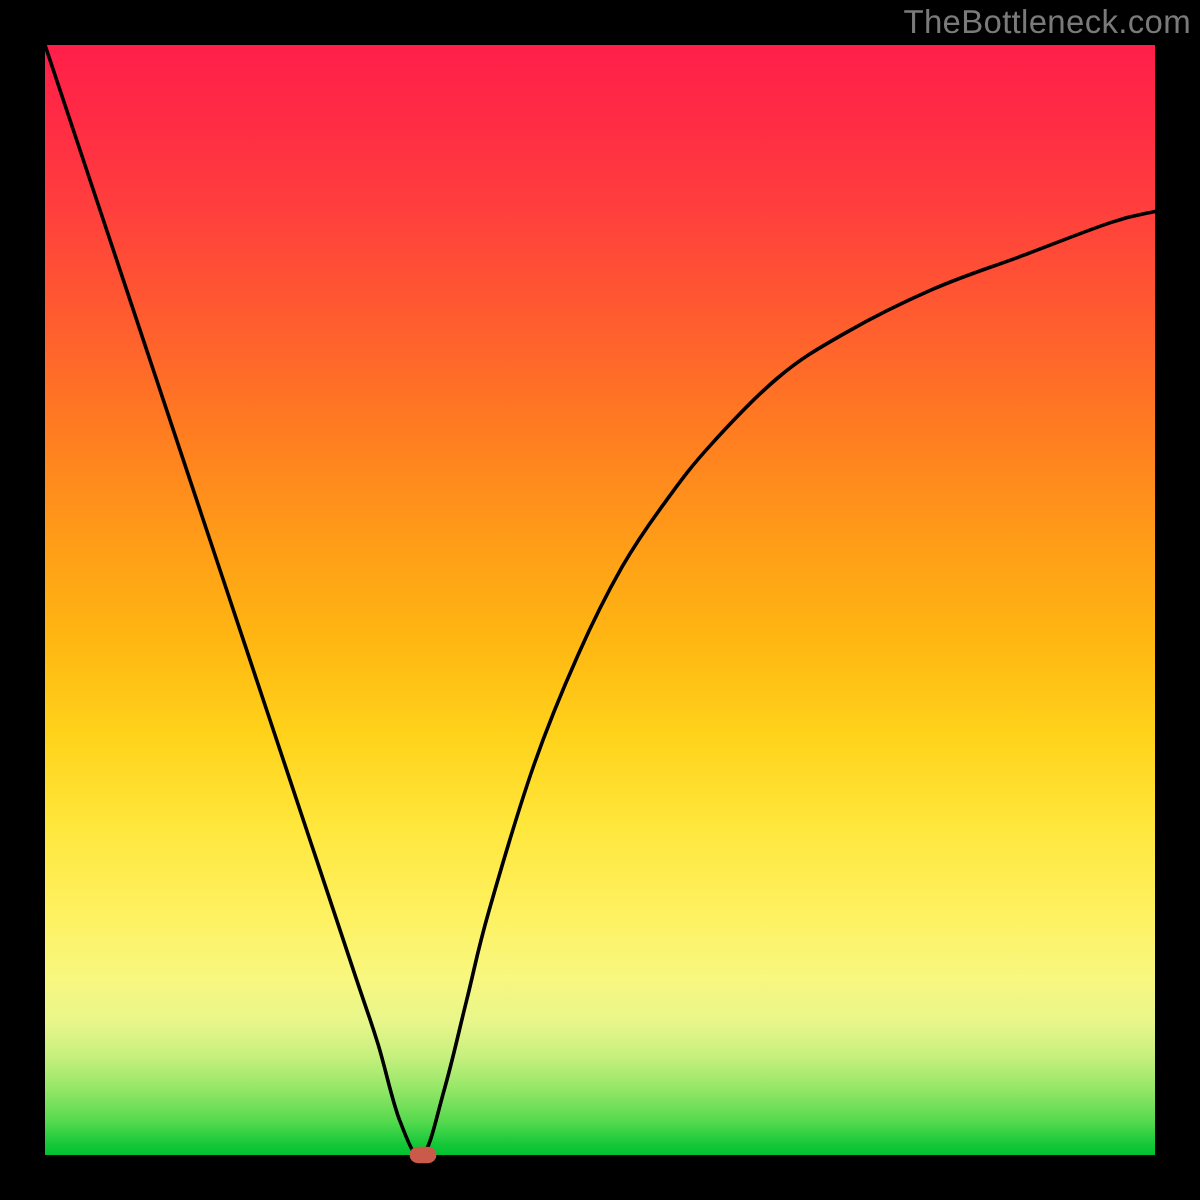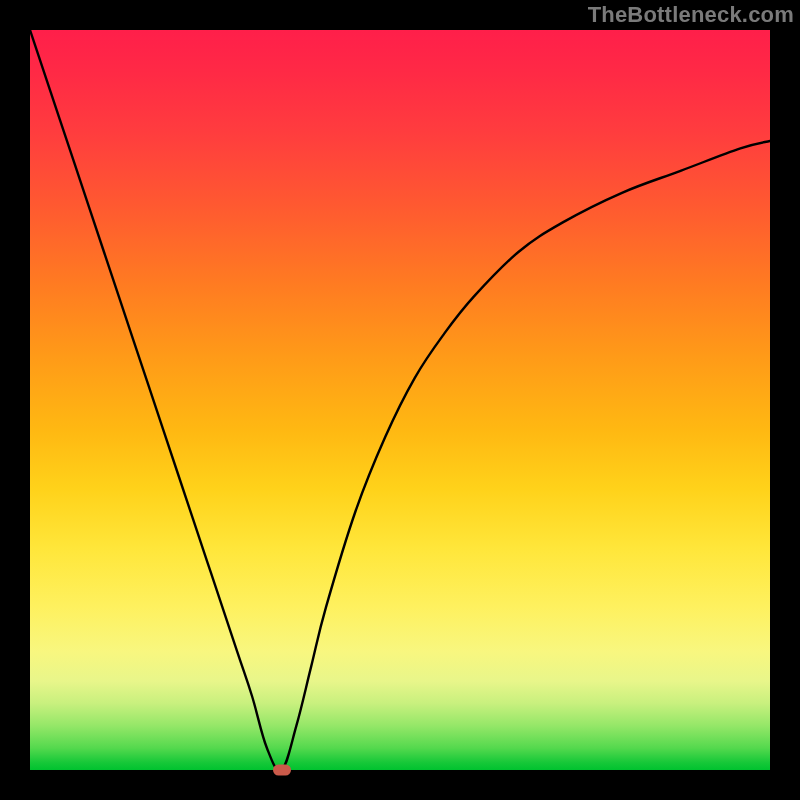--- a/index.html
+++ b/index.html
@@ -51,21 +51,21 @@
     width: 740px;
     height: 740px;
     pointer-events: none;
   }
   .watermark {
     position: absolute;
     top: 2px;
     right: 6px;
     color: #7a7a7a;
     font-size: 22px;
-    font-weight: 700;
+    font-weight: 400;
     letter-spacing: 0.2px;
     user-select: none;
   }
   .min-marker {
     position: absolute;
     width: 18px;
     height: 11px;
     border-radius: 6px;
     background: #ca5a4a;
     transform: translate(-50%, -50%);

